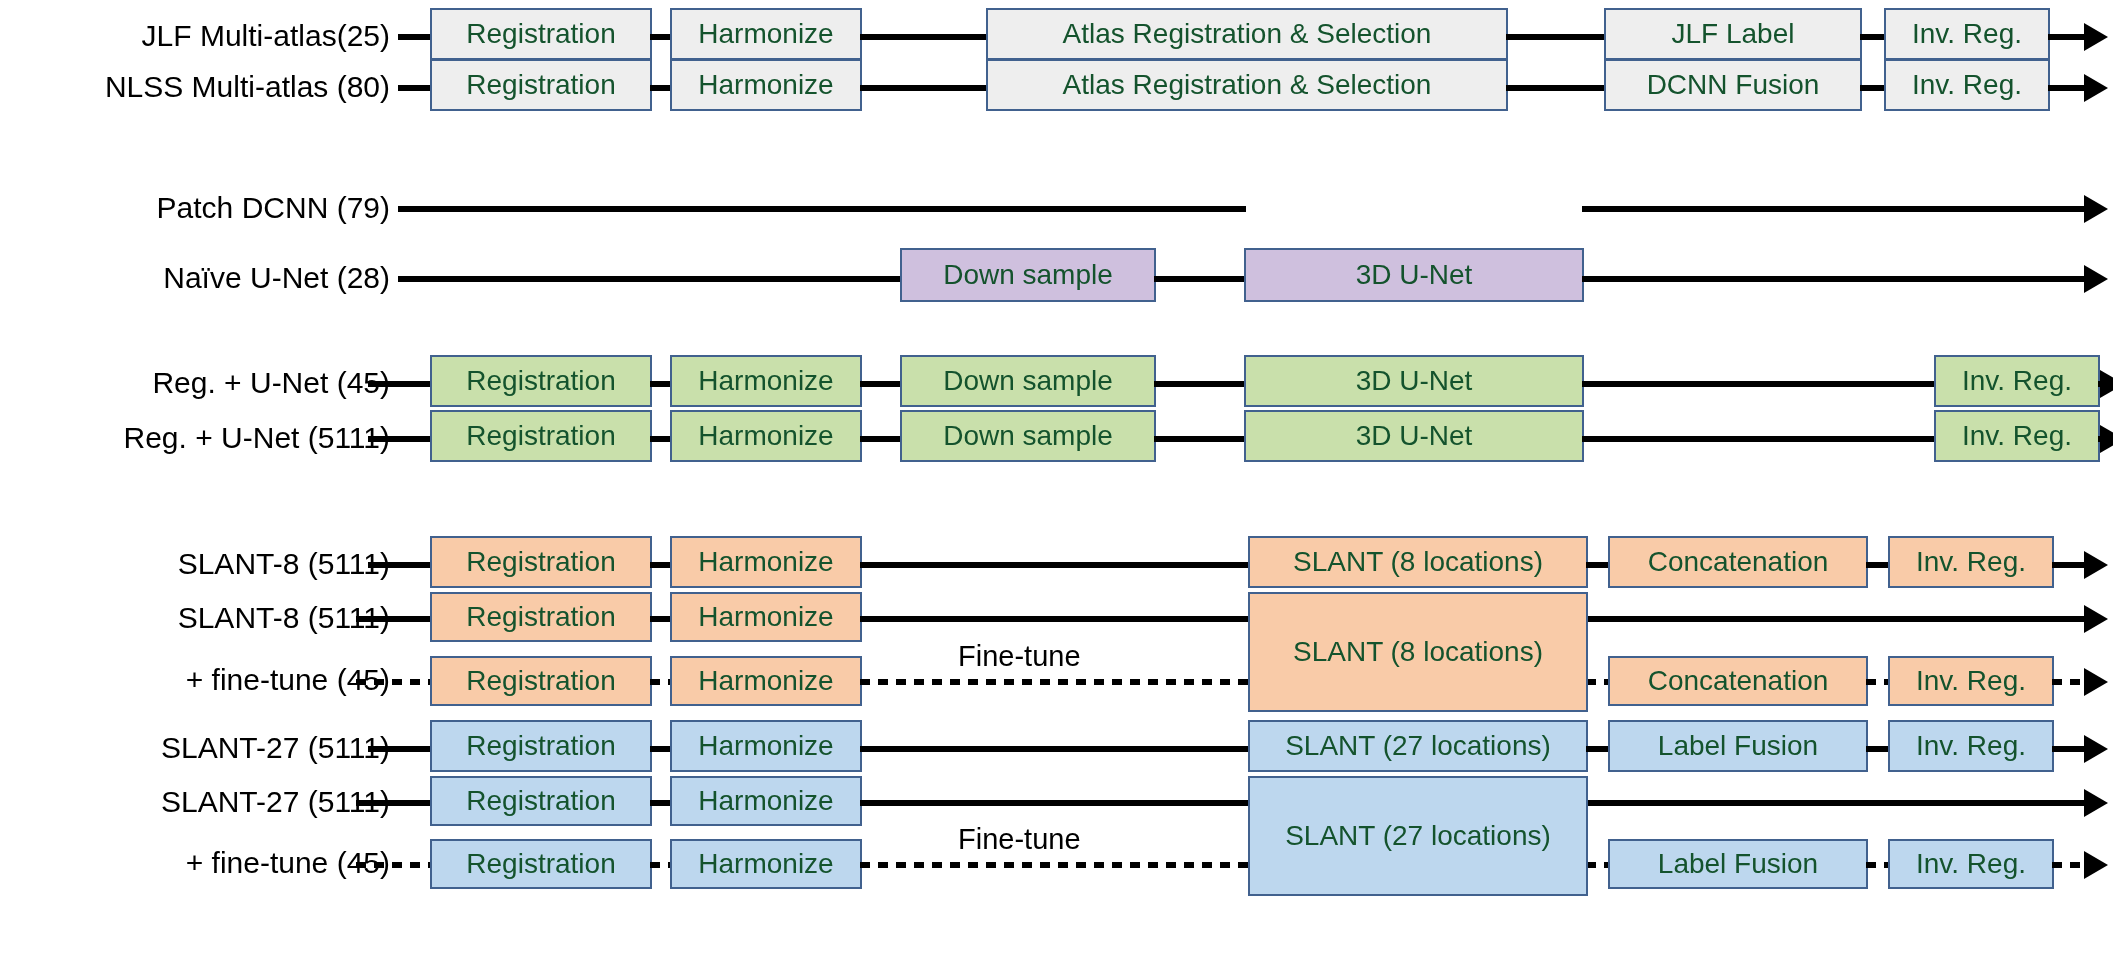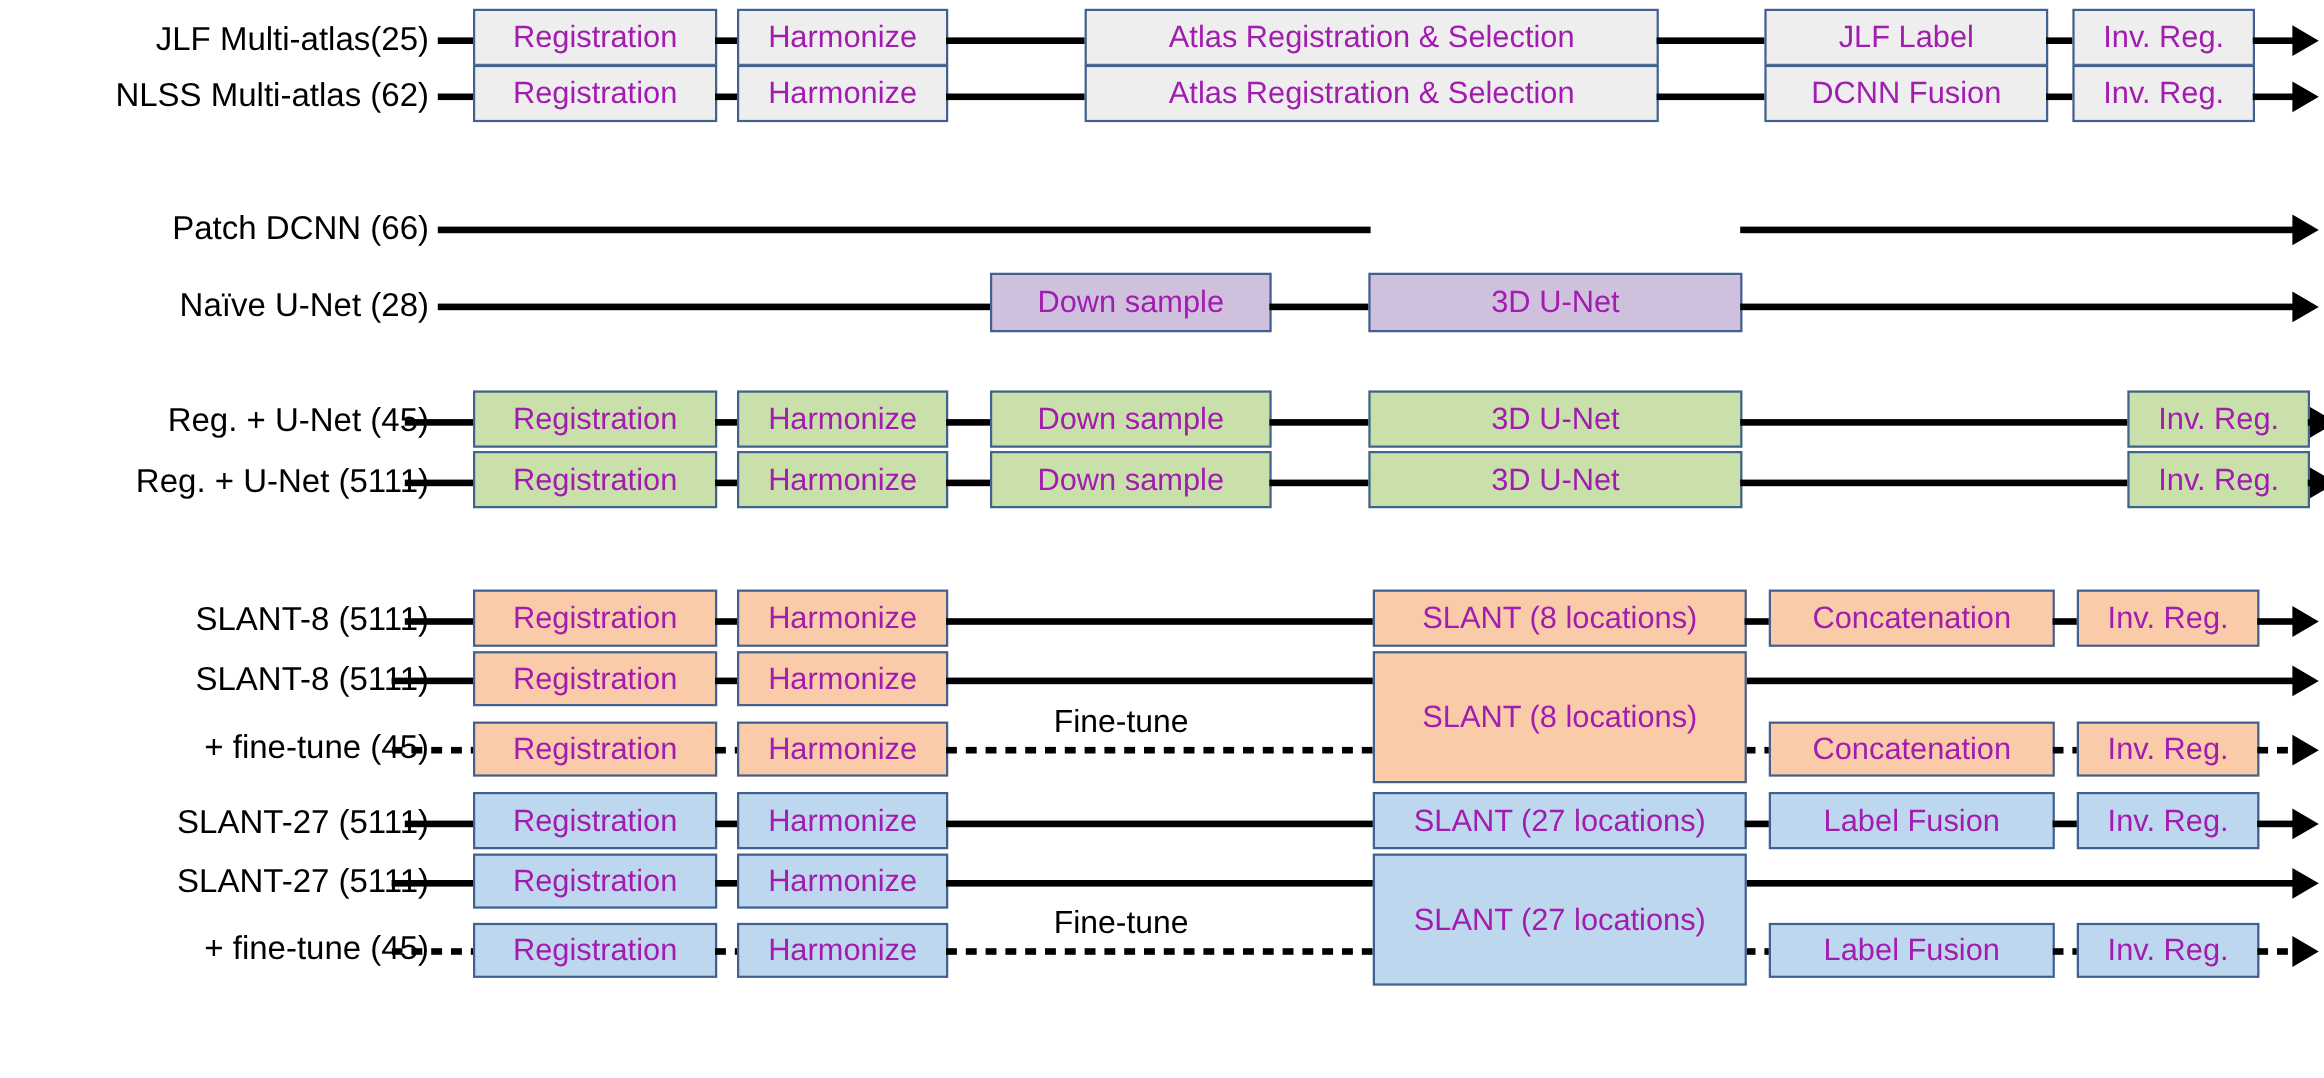--- a/index.html
+++ b/index.html
@@ -52,21 +52,21 @@
   }
 
   
   .box {
     position: absolute;
     box-sizing: border-box;
     border: 2px solid #41618e;
     display: flex;
     align-items: center;
     justify-content: center;
-    color: #a21caf;
+    color: #14532d;
     font-size: 28px;
     font-family: "Liberation Sans", sans-serif;
     text-align: center;
     line-height: 1.1;
     white-space: nowrap;
   }
   .c-grey   { background: #eeeeee; }
   .c-purple { background: #cfc0de; }
   .c-green  { background: #c9e0ab; }
   .c-orange { background: #f9cba8; }
@@ -93,35 +93,35 @@
   <div class="box c-grey" style="left:670px; top:8px; width:192px; height:52px;">Harmonize</div>
   <div class="line" style="left:860px; top:34px; width:128px;"></div>
   <div class="box c-grey" style="left:986px; top:8px; width:522px; height:52px;">Atlas Registration &amp; Selection</div>
   <div class="line" style="left:1506px; top:34px; width:100px;"></div>
   <div class="box c-grey" style="left:1604px; top:8px; width:258px; height:52px;">JLF Label</div>
   <div class="line" style="left:1860px; top:34px; width:26px;"></div>
   <div class="box c-grey" style="left:1884px; top:8px; width:166px; height:52px;">Inv. Reg.</div>
   <div class="line" style="left:2048px; top:34px; width:38px;"></div>
   <div class="arrow" style="left:2084px; top:23px;"></div>
 
-  <div class="rowlabel" style="left:10px; top:69px; width:380px;">NLSS Multi-atlas (62)</div>
+  <div class="rowlabel" style="left:10px; top:69px; width:380px;">NLSS Multi-atlas (80)</div>
   <div class="line" style="left:398px; top:85px; width:34px;"></div>
   <div class="box c-grey" style="left:430px; top:59px; width:222px; height:52px;">Registration</div>
   <div class="line" style="left:650px; top:85px; width:22px;"></div>
   <div class="box c-grey" style="left:670px; top:59px; width:192px; height:52px;">Harmonize</div>
   <div class="line" style="left:860px; top:85px; width:128px;"></div>
   <div class="box c-grey" style="left:986px; top:59px; width:522px; height:52px;">Atlas Registration &amp; Selection</div>
   <div class="line" style="left:1506px; top:85px; width:100px;"></div>
   <div class="box c-grey" style="left:1604px; top:59px; width:258px; height:52px;">DCNN Fusion</div>
   <div class="line" style="left:1860px; top:85px; width:26px;"></div>
   <div class="box c-grey" style="left:1884px; top:59px; width:166px; height:52px;">Inv. Reg.</div>
   <div class="line" style="left:2048px; top:85px; width:38px;"></div>
   <div class="arrow" style="left:2084px; top:74px;"></div>
 
-  <div class="rowlabel" style="left:40px; top:190px; width:350px;">Patch DCNN (66)</div>
+  <div class="rowlabel" style="left:40px; top:190px; width:350px;">Patch DCNN (79)</div>
   <div class="line" style="left:398px; top:206px; width:848px;"></div>
   <div class="line" style="left:1582px; top:206px; width:504px;"></div>
   <div class="arrow" style="left:2084px; top:195px;"></div>
 
   <div class="rowlabel" style="left:40px; top:260px; width:350px;">Naïve U-Net (28)</div>
   <div class="line" style="left:398px; top:276px; width:504px;"></div>
   <div class="box c-purple" style="left:900px; top:248px; width:256px; height:54px;">Down sample</div>
   <div class="line" style="left:1154px; top:276px; width:92px;"></div>
   <div class="box c-purple" style="left:1244px; top:248px; width:340px; height:54px;">3D U-Net</div>
   <div class="line" style="left:1582px; top:276px; width:504px;"></div>

